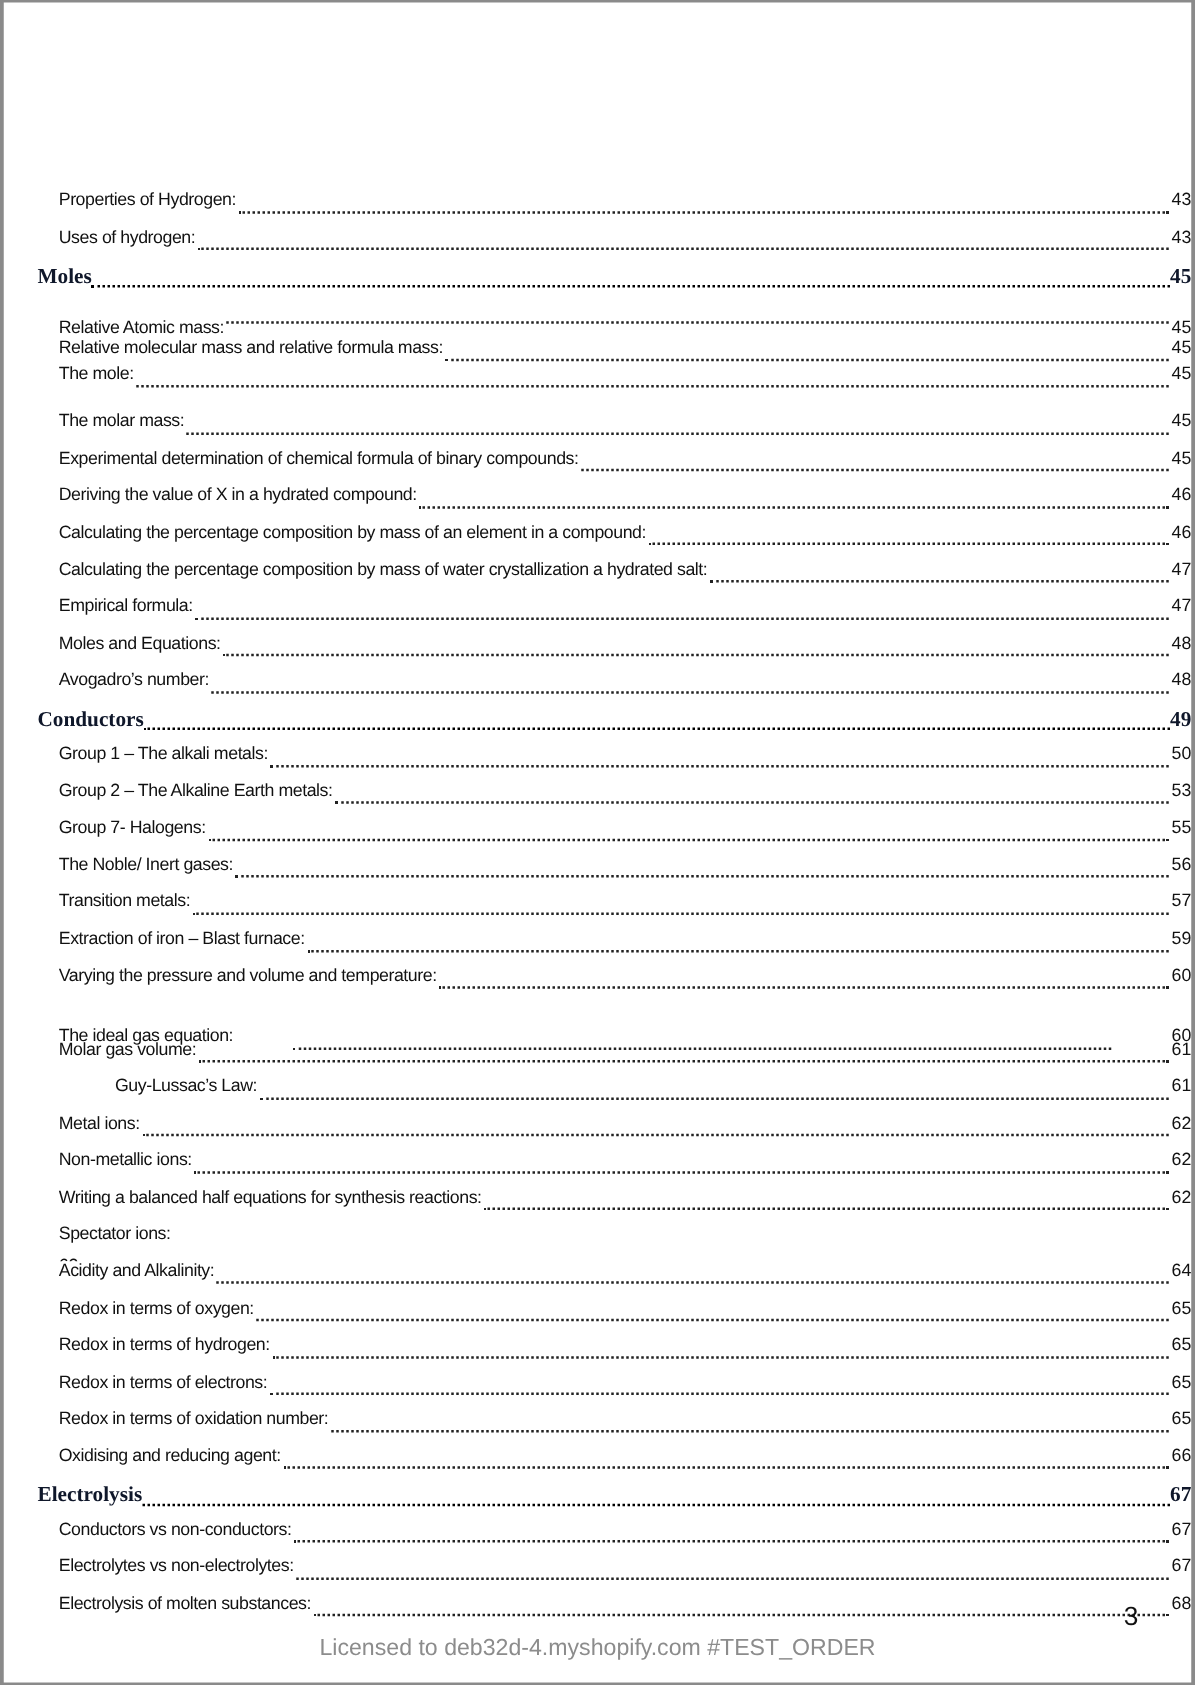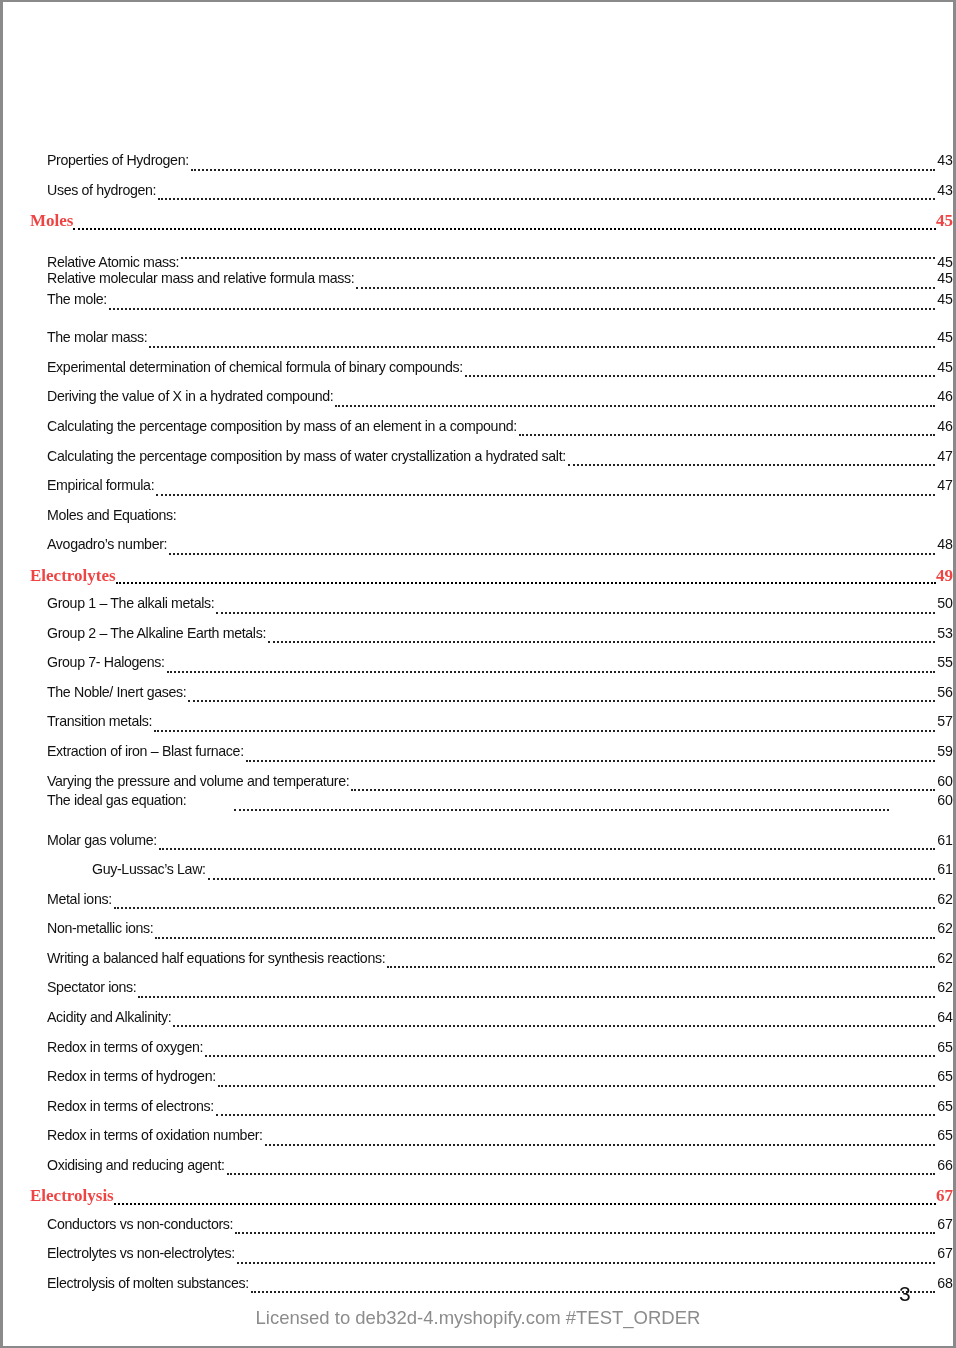--- a/index.html
+++ b/index.html
@@ -8,21 +8,21 @@
     position: absolute; left: 3px; top: 2px; width: 950px; height: 1344px;
     background: #ffffff; overflow: hidden;
   }
   .toc { position: absolute; left: 0; top: 150px; width: 950px; }
   .row {
     position: absolute; height: 29.5px; display: flex; align-items: baseline;
     right: 0; white-space: nowrap; overflow: hidden;
   }
   .row.sub { left: 44px; font-family: "Liberation Sans", sans-serif; font-size: 14.2px; color: #111; }
   .row.sub .label { letter-spacing: -0.35px; }
-  .row.head { left: 27px; font-family: "Liberation Serif", serif; font-weight: bold; font-size: 17px; color: #ef4444; }
+  .row.head { left: 27px; font-family: "Liberation Serif", serif; font-weight: bold; font-size: 17px; color: #0f172a; }
   .label { flex: 0 0 auto; }
   .leader {
     flex: 1 1 auto; overflow: hidden; margin: 0 2px; position: relative; top: -3px;
     border-bottom: 2px dotted #222; height: 1px; align-self: flex-end; margin-bottom: 8px;
   }
   .row.head .leader { border-bottom: 2.5px dotted #000; margin: 0 0 8px 0; }
   .page-num { flex: 0 0 auto; text-align: right; }
   .footer-license {
     position: absolute; left: 0; width: 950px; top: 1305px; text-align: center;
     font-family: "Liberation Sans", sans-serif; font-size: 18.5px; color: #8c8c8c;
@@ -90,32 +90,32 @@
       <div class="row sub" style="top: 295.5px;">
         <span class="label">Calculating the percentage composition by mass of water crystallization a hydrated salt:</span>
         <span class="leader"></span>
         <span class="page-num">47</span>
       </div>
       <div class="row sub" style="top: 325.05px; justify-content: space-between;">
         <span class="label">Empirical formula:</span>
         <span class="leader"></span>
         <span class="page-num">47</span>
       </div>
-      <div class="row sub" style="top: 354.6px; flex-direction: column;">
+      <div class="row sub" style="top: 354.6px;">
         <span class="label">Moles and Equations:</span>
         <span class="leader"></span>
         <span class="page-num">48</span>
       </div>
       <div class="row sub" style="top: 384.15px;">
         <span class="label">Avogadro’s number:</span>
         <span class="leader"></span>
         <span class="page-num">48</span>
       </div>
       <div class="row head" style="top: 413.7px;">
-        <span class="label">Electrolytes</span>
+        <span class="label">Conductors</span>
         <span class="leader"></span>
         <span class="page-num">49</span>
       </div>
       <div class="row sub" style="top: 443.25px;">
         <span class="label">Group 1 – The alkali metals:</span>
         <span class="leader"></span>
         <span class="page-num">50</span>
       </div>
       <div class="row sub" style="top: 472.8px;">
         <span class="label">Group 2 – The Alkaline Earth metals:</span>
@@ -140,21 +140,21 @@
       <div class="row sub" style="top: 591px;">
         <span class="label">Extraction of iron – Blast furnace:</span>
         <span class="leader"></span>
         <span class="page-num">59</span>
       </div>
       <div class="row sub" style="top: 620.55px;">
         <span class="label">Varying the pressure and volume and temperature:</span>
         <span class="leader"></span>
         <span class="page-num">60</span>
       </div>
-      <div class="row sub" style="top: 640px; gap: 46px;">
+      <div class="row sub" style="top: 669px; gap: 46px;">
         <span class="label">The ideal gas equation:</span>
         <span class="leader"></span>
         <span class="page-num">60</span>
       </div>
       <div class="row sub" style="top: 679.65px;">
         <span class="label">Molar gas volume:</span>
         <span class="leader"></span>
         <span class="page-num">61</span>
       </div>
       <div class="row sub" style="top: 709.2px; margin-left: 45px;">
@@ -170,21 +170,21 @@
       <div class="row sub" style="top: 768.3px;">
         <span class="label">Non-metallic ions:</span>
         <span class="leader"></span>
         <span class="page-num">62</span>
       </div>
       <div class="row sub" style="top: 797.85px;">
         <span class="label">Writing a balanced half equations for synthesis reactions:</span>
         <span class="leader"></span>
         <span class="page-num">62</span>
       </div>
-      <div class="row sub" style="top: 827.4px;">
+      <div class="row sub" style="top: 827.4px; flex-direction: column;">
         <span class="label">Spectator ions:</span>
         <span class="leader"></span>
         <span class="page-num">62</span>
       </div>
       <div class="row sub" style="top: 856.95px;">
         <span class="label">Acidity and Alkalinity:</span>
         <span class="leader"></span>
         <span class="page-num">64</span>
       </div>
       <div class="row sub" style="top: 886.5px;">

